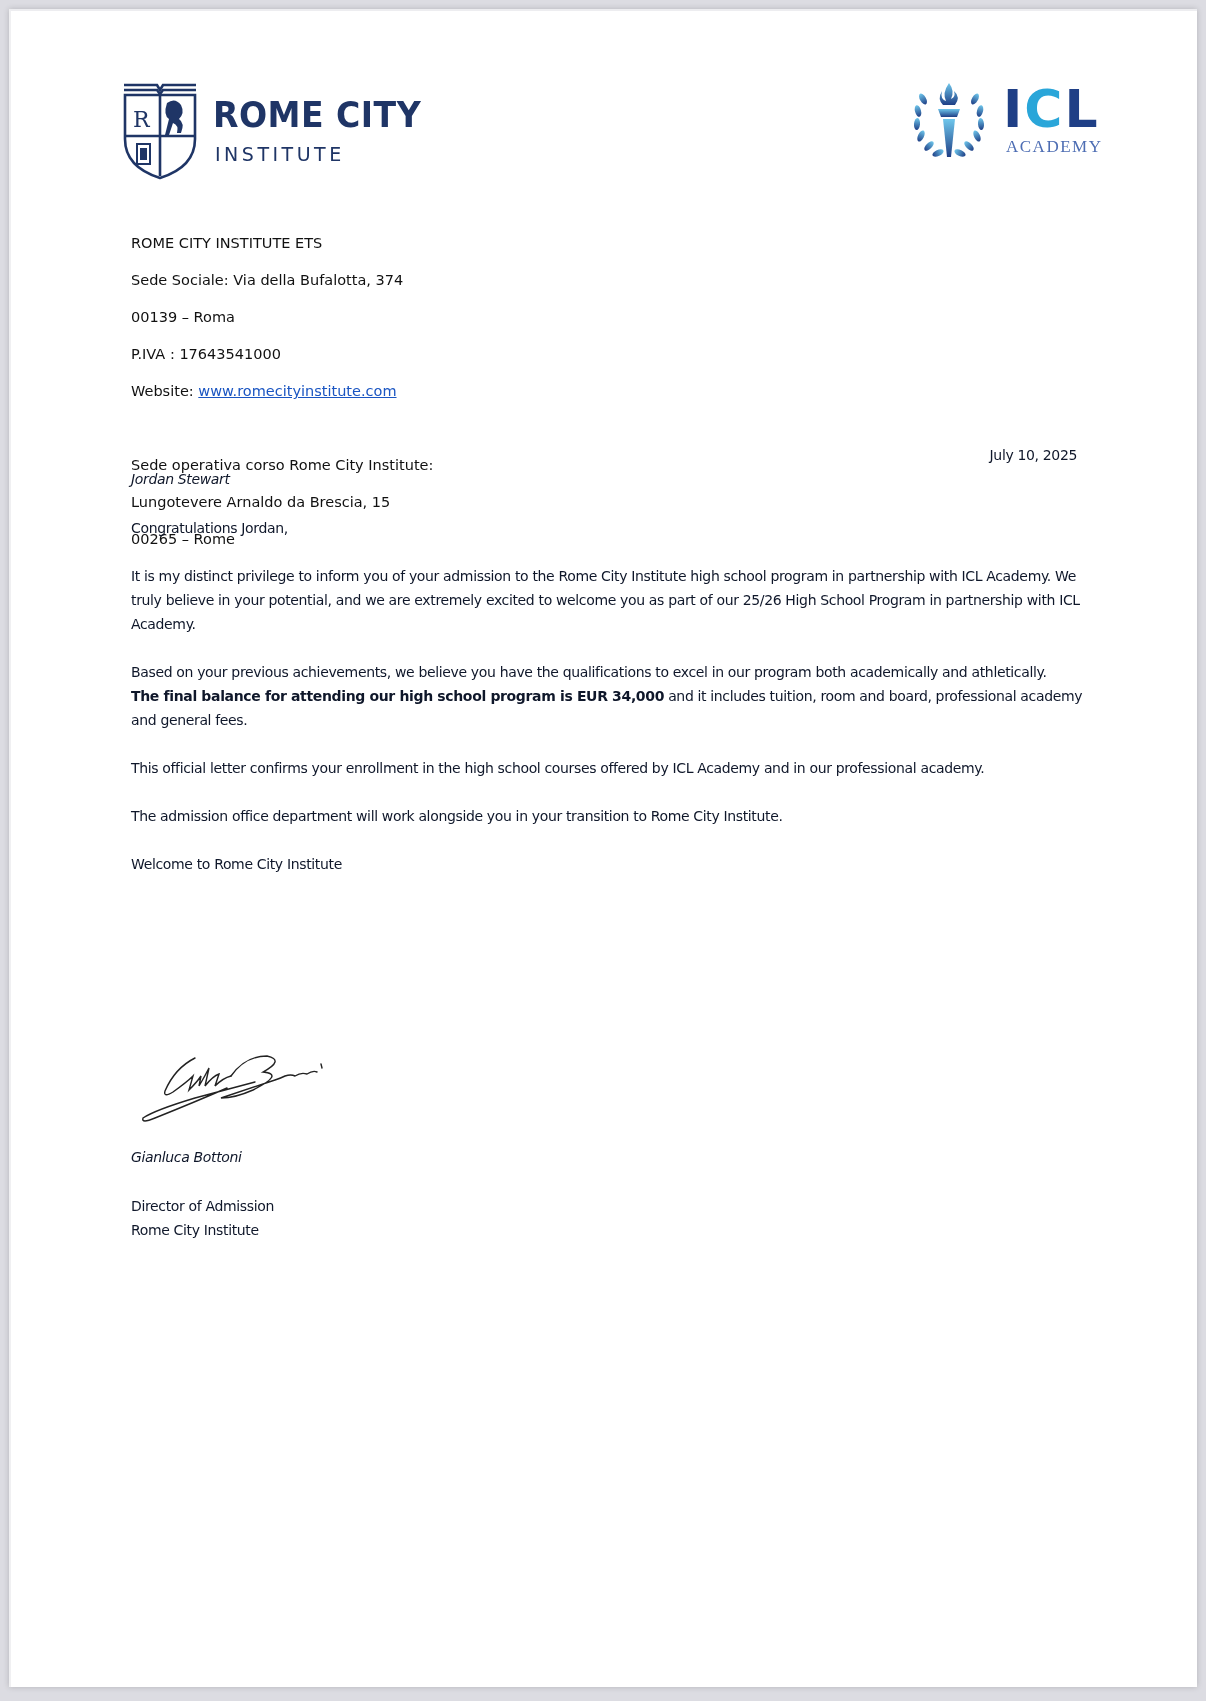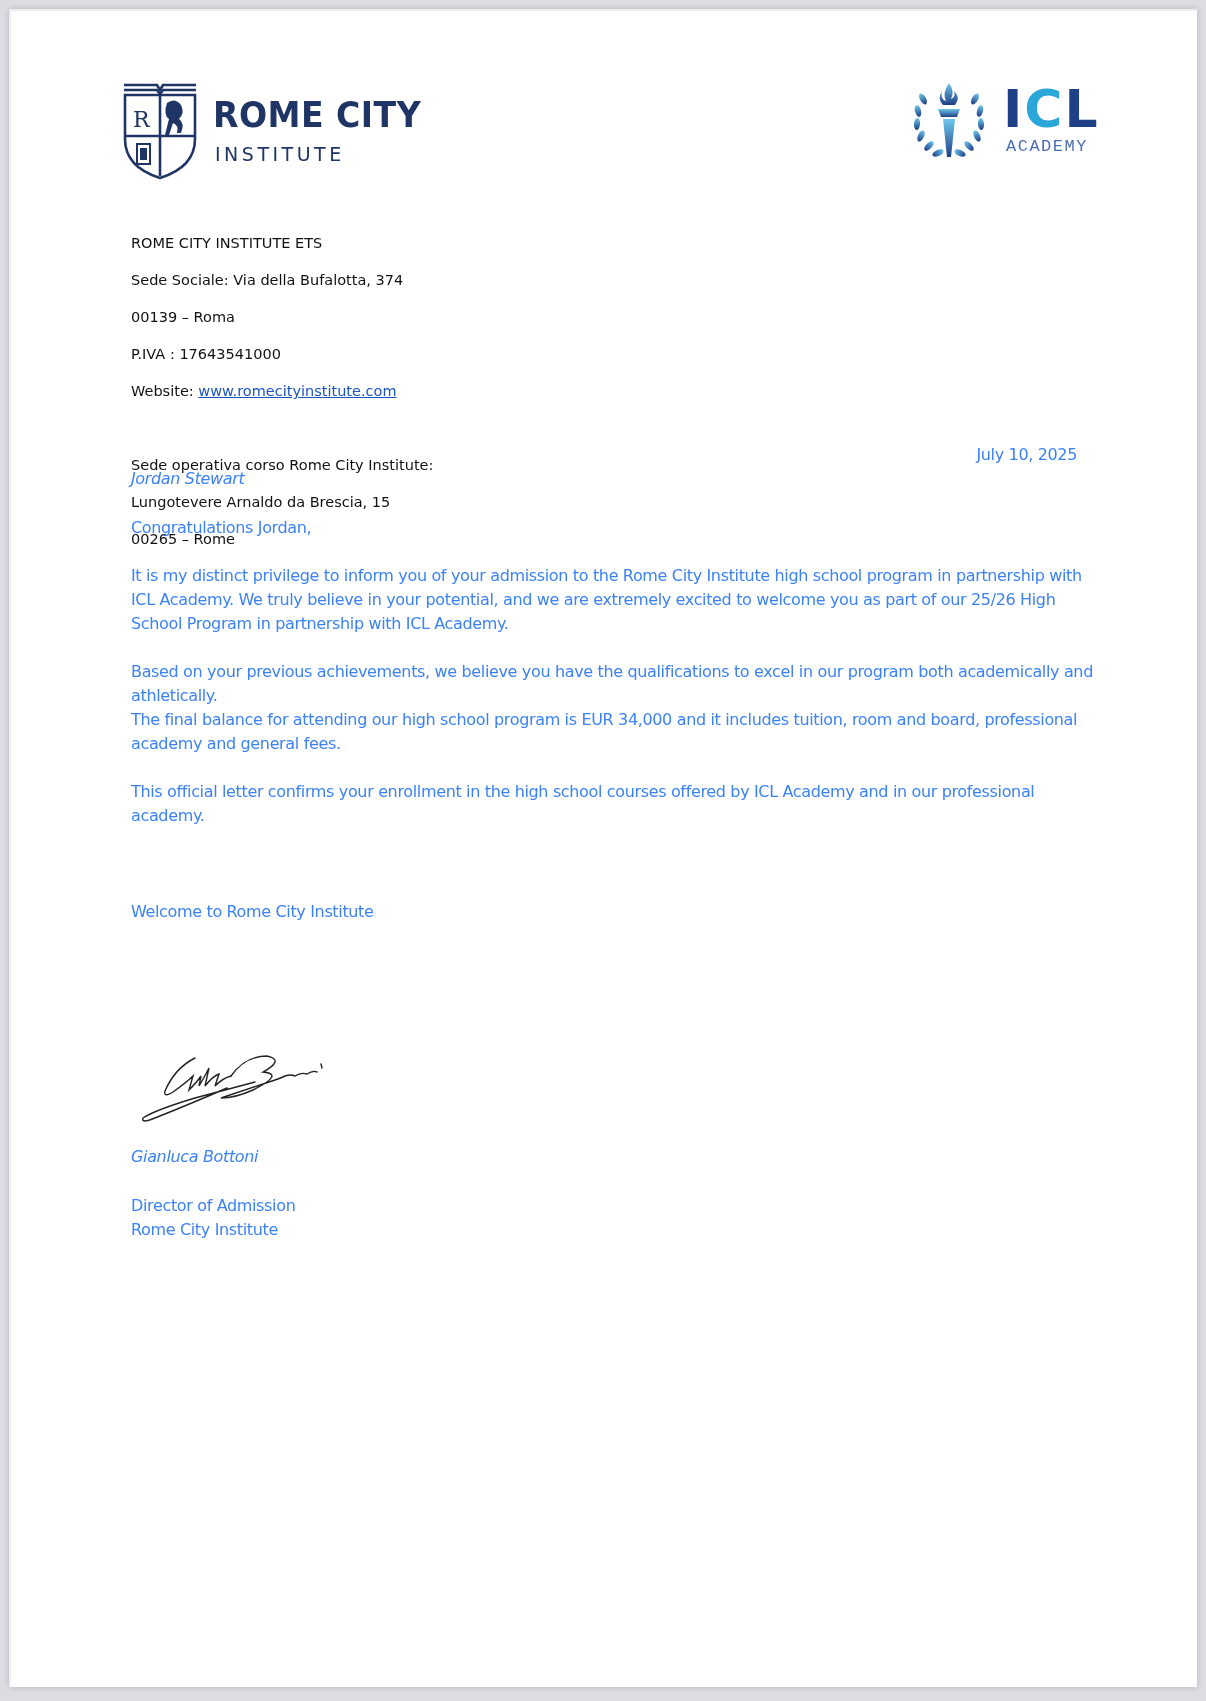--- a/index.html
+++ b/index.html
@@ -41,45 +41,45 @@
   .icl-emblem { position: absolute; left: 0; top: 0; width: 80px; height: 82px; }
   .icl-word {
     position: absolute; left: 94px; top: 2px;
     font-family: "DejaVu Sans", sans-serif; font-weight: bold;
     font-size: 52px; line-height: 56px; color: #1f3f86; letter-spacing: 2px;
     white-space: nowrap;
   }
   .icl-word .c { color: #2aa6d9; }
   .icl-sub {
     position: absolute; left: 97px; top: 58px;
-    font-family: Liberation Mono, monospace;
+    font-family: Liberation Serif, serif;
     font-size: 17px; letter-spacing: 1.5px; color: #4d6db3;
     white-space: nowrap;
   }
   
   .address {
     left: 120px; top: 205px;
     font-family: "DejaVu Sans", sans-serif;
     font-size: 14.5px; line-height: 19px; color: #111;
   }
   .address div { white-space: nowrap; margin-top: 18px; }
   .address a { color: #1a55c2; text-decoration: underline; }
   .address .gap { height: 19px; }
   
   .letter {
     font-family: "DejaVu Sans", sans-serif;
-    font-size: 16px; line-height: 24px; color: #3b82f6;
+    font-size: 14px; line-height: 24px; color: #0f172a;
     letter-spacing: -0.35px;
   }
   .date { right: 120px; top: 432px; text-align: right; white-space: nowrap; }
   .recipient { left: 120px; top: 456px; font-style: italic; white-space: nowrap; }
   .body-text { left: 120px; top: 505px; width: 970px; }
   .body-text p { margin: 0 0 24px 0; }
   .body-text p.tight { margin-bottom: 0; }
-  .body-text b { font-weight: normal; margin-top: 36px; }
+  .body-text b { font-weight: bold; margin-top: 36px; }
   .signature { left: 124px; top: 1035px; width: 210px; height: 80px; }
   .signer { left: 120px; top: 1134px; font-style: italic; white-space: nowrap; }
   .title-block { left: 120px; top: 1183px; white-space: nowrap; }
 </style>
 </head>
 <body>
 
 <div class="page">
 
   <div class="abs rci-logo">
@@ -146,21 +146,21 @@
 
   <div class="abs letter date">July 10, 2025</div>
   <div class="abs letter recipient">Jordan Stewart</div>
 
   <div class="abs letter body-text">
     <p>Congratulations Jordan,</p>
     <p>It is my distinct privilege to inform you of your admission to the Rome City Institute high school program in partnership with ICL Academy. We truly believe in your potential, and we are extremely excited to welcome you as part of our 25/26 High School Program in partnership with ICL Academy.</p>
     <p class="tight">Based on your previous achievements, we believe you have the qualifications to excel in our program both academically and athletically.</p>
     <p><b>The final balance for attending our high school program is EUR 34,000</b><span> and it includes tuition, room and board, professional academy and general fees.</span></p>
     <p>This official letter confirms your enrollment in the high school courses offered by ICL Academy and in our professional academy.</p>
-    <p><br></p>
+    <p><span>The admission office department will work alongside you in your transition to Rome City Institute.</span><br></p>
     <p>Welcome to Rome City Institute</p>
   </div>
 
   <svg class="abs signature" viewBox="0 0 210 80">
     <g fill="none" stroke="#222" stroke-width="1.4" stroke-linecap="round">
       <path d="M60 12 Q40 22 30 45 Q28 52 38 46 Q52 36 58 30 L54 44 Q62 36 66 30 L64 40 Q70 30 74 22 L70 40 Q78 30 84 28 L80 40 Q88 32 96 30"></path>
       <path d="M96 30 Q110 10 132 10 Q150 14 128 26 Q150 28 118 44 Q100 52 86 52 L140 34 Q146 32 150 30 Q156 28 160 30 Q166 26 172 28 Q178 24 182 26"></path>
       <path d="M92 42 Q60 56 20 72 Q6 78 8 72 Q20 64 60 52 Q90 44 120 36"></path>
       <path d="M186 18 L187 22"></path>
     </g>

